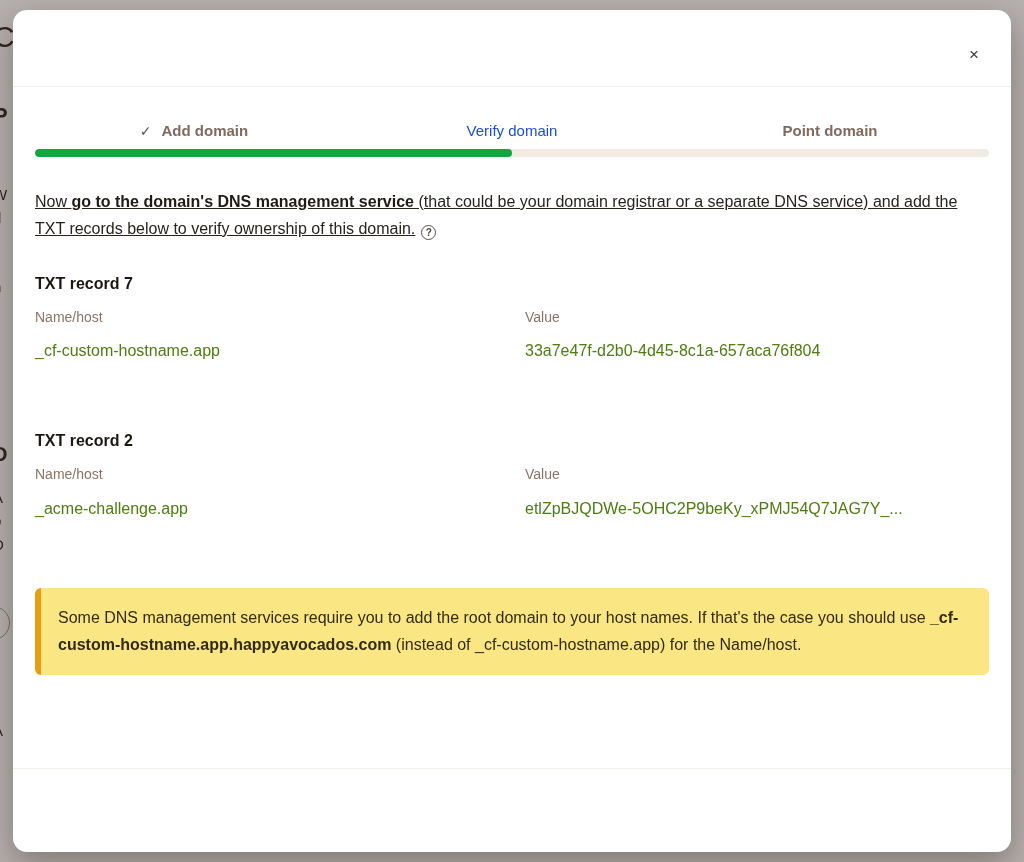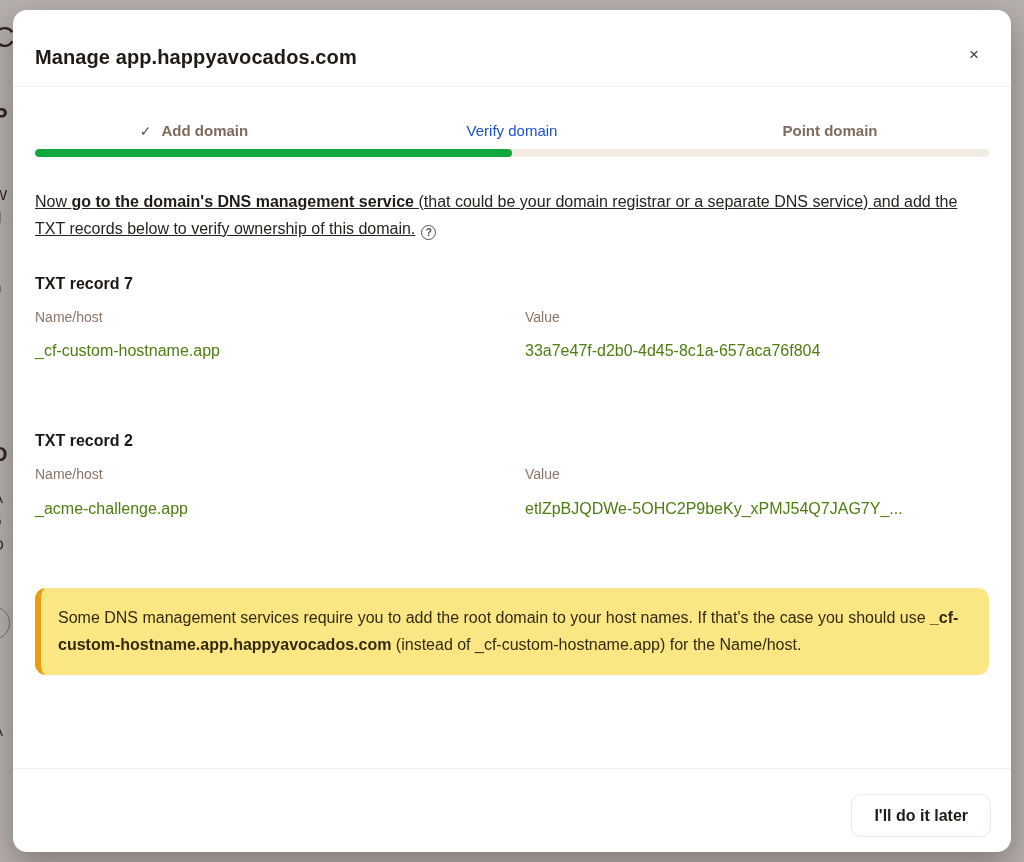--- a/index.html
+++ b/index.html
@@ -58,21 +58,21 @@
   .rec-heading { position:absolute; left:22px; font-size:16px; font-weight:700;
     color:#1d1712; }
   .col-label { position:absolute; font-size:14px; font-weight:400; color:#8b7466; }
   .col-value { position:absolute; font-size:16px; color:#4d7c0f; }
   .c1 { left:22px; } .c2 { left:512px; }
   .r1-h { top:265px; } .r1-l { top:299px; } .r1-v { top:332px; }
   .r2-h { top:422px;text-align:center; } .r2-l { top:456px; } .r2-v { top:490px; }
 
   
   .warning { position:absolute; left:22px; top:578px; width:954px;
-    border-radius:11px; border-left:6px solid; padding:16px 22px 17px 17px;
+    border-radius:6px; border-left:6px solid; padding:16px 22px 17px 17px;
     font-size:16px; line-height:27px; color:#332b10; }
   .warning b { font-weight:700; }
 
   
   .footer { position:absolute; right:20px; top:784px; display:flex; gap:19px; }
   .btn { height:43px; border-radius:10px; font-size:16px; font-weight:700;
     padding:0 22px; cursor:pointer; display:flex; align-items:center;
     font-family:"Liberation Sans", sans-serif; }
   .btn.secondary { background:#ffffff; border:1px solid #f0e7de; color:#211b16; }
   .btn.primary { background:#16110d; border:1px solid #16110d; color:#ffffff; }
@@ -94,21 +94,20 @@
       <span class="frag" style="top: 536px; font-size: 15px;">D</span>
       <span class="frag circle" style="top: 606px;"></span>
       <span class="frag" style="top: 722px; font-size: 15px;">A</span>
       <span class="frag" style="top: 752px; font-size: 15px;">c</span>
     </div>
 </div>
 <div class="overlay" style="background: rgba(62, 47, 41, 0.38);"></div>
 
 <div class="modal">
 
-  <div class="modal-title">Manage app.happyavocados.com</div>
   <button class="close-btn">×</button>
 
   <div class="divider top"></div>
 
   <div class="steps">
     <div class="step done">
       <span class="check">✓</span>
       <span class="lbl">Add domain</span>
     </div>
     <div class="step active">
@@ -136,16 +135,15 @@
   <div class="col-label c2 r2-l">Value</div>
   <div class="col-value c1 r2-v">_acme-challenge.app</div>
   <div class="col-value c2 r2-v">etlZpBJQDWe-5OHC2P9beKy_xPMJ54Q7JAG7Y_...</div>
 
   <div class="warning" id="warning-box" style="background: rgb(250, 231, 132); border-left-color: rgb(236, 156, 16);"><span>Some DNS management services require you to add the root domain to your host names. If that's the case you should use </span><b>_cf-custom-hostname.app.happyavocados.com</b><span> (instead of _cf-custom-hostname.app) for the Name/host.</span></div>
 
 
   <div class="divider bottom"></div>
 
   <div class="footer">
-    <button class="btn secondary">I'll do it later</button>
   </div>
 
 </div>
 
 </body></html>

